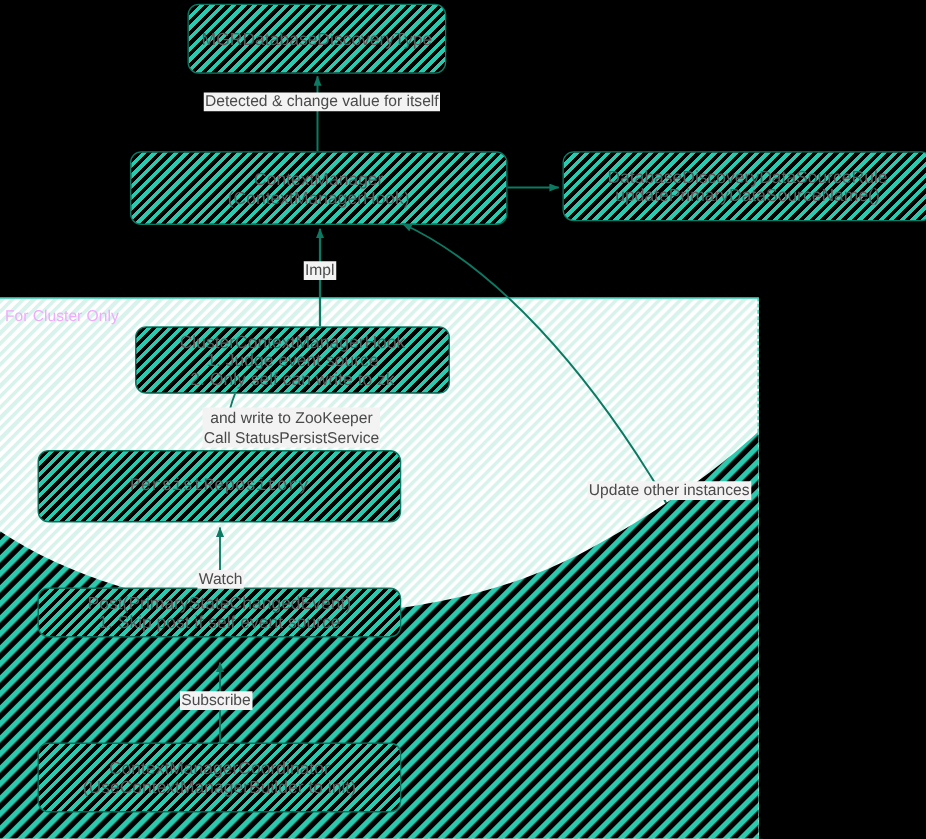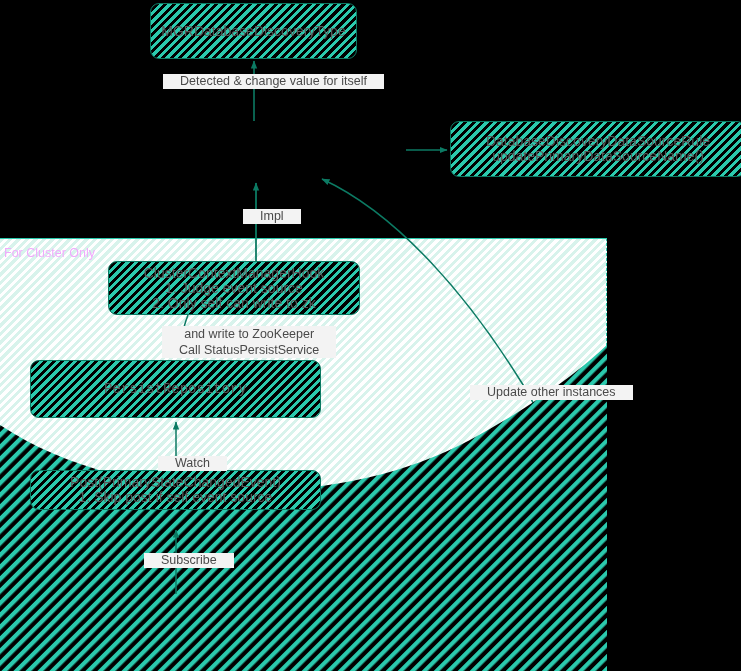--- a/index.html
+++ b/index.html
@@ -66,21 +66,21 @@
   }
 
   
   .elabel{
     position:absolute;
     background:#f3f3f3;
     color:#4a4a4a;
     font-size:12.5px;
     line-height:15px;
     white-space:nowrap;
-    padding:0 17px;
+    padding:0 1px;
     z-index:8;
     text-align:center;
   }
   .elabel.two{line-height:16px;}
 
   
   svg.layer{position:absolute;left:0;top:0;width:741px;height:671px;overflow:visible;}
   #edges-back{z-index:3;}
   #edges-front{z-index:7;}
 </style>
@@ -133,20 +133,24 @@
 
     <line x1="176" y1="470" x2="176" y2="422" stroke="#0c7a63" stroke-width="1.5" marker-end="url(#arrow)"></line>
 
     <line x1="176" y1="594" x2="176" y2="530" stroke="#0c7a63" stroke-width="1.5" marker-end="url(#arrow)"></line>
   </svg>
 
   <div class="node hatch-dark" style="left:150px;top:3px;width:207px;height:56px;">
     <div class="ln">MGRDatabaseDiscoveryType</div>
   </div>
 
+  <div class="node hatch-dark" style="left:104px;top:121px;width:302px;height:59px;">
+    <div class="ln">ContextManager</div>
+    <div class="ln">(ContextManagerHook)</div>
+  </div>
 
   <div class="node hatch-dark" style="left:450px;top:121px;width:296px;height:56px;">
     <div class="ln">DatabaseDiscoveryDataSourceRule</div>
     <div class="ln">updatePrimaryDataSourceName()</div>
   </div>
 
   <div class="node hatch-dark" style="left:108px;top:261px;width:252px;height:54px;z-index:6;">
     <div class="ln">ClusterContextManagerHook</div>
     <div class="ln">1. Judge event source</div>
     <div class="ln">2. Only self can write to zk</div>
@@ -154,20 +158,24 @@
 
   <div class="node hatch-dark" style="left:30px;top:360px;width:291px;height:58px;z-index:6;font-family:Liberation Mono, monospace;">
     <div class="ln">PersistRepository</div>
   </div>
 
   <div class="node hatch-dark" style="left:30px;top:470px;width:291px;height:40px;z-index:6;">
     <div class="ln">Post(PrimaryStateChangedEvent)</div>
     <div class="ln">1. Skip post if self event source</div>
   </div>
 
+  <div class="node hatch-dark" style="left:30px;top:594px;width:291px;height:56px;z-index:6;">
+    <div class="ln">ContextManagerCoordinator</div>
+    <div class="ln">(UseContextManagerBuilder to init)</div>
+  </div>
 
   <div class="elabel" style="left:163px;top:74px;">Detected &amp; change value for itself</div>
 
   <div class="elabel" style="left:243px;top:209px;">Impl</div>
 
   <div class="elabel two" style="left:162px;top:326px;">
     <div>and write to ZooKeeper</div>
     <div>Call StatusPersistService</div>
   </div>
 

